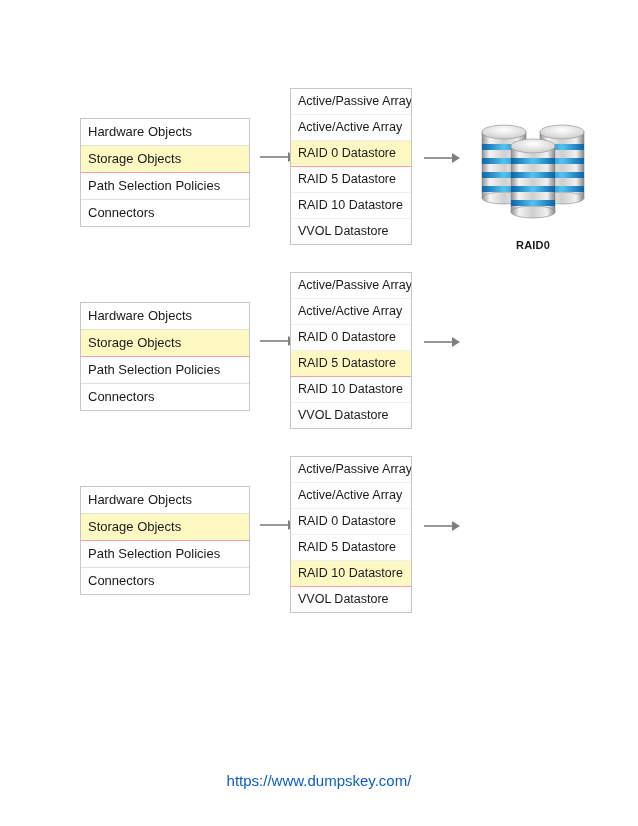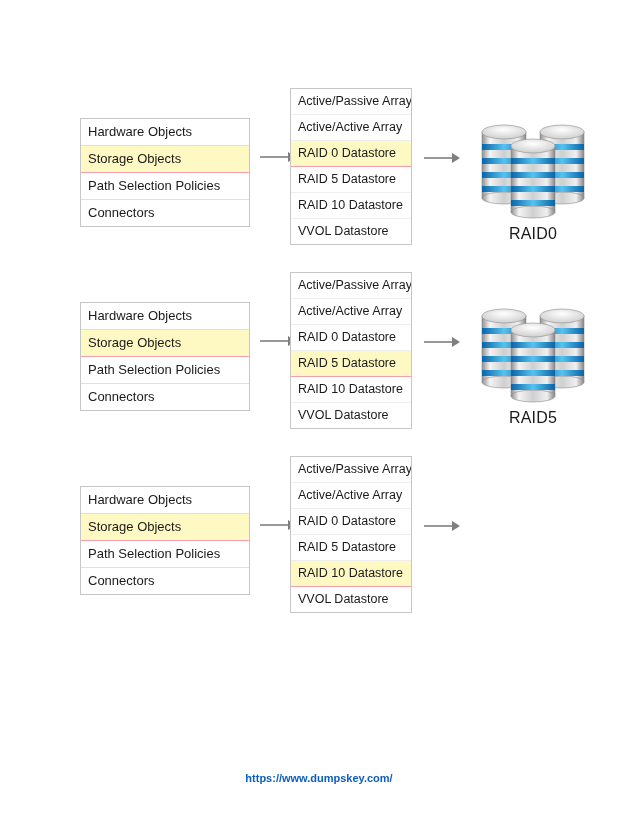--- a/index.html
+++ b/index.html
@@ -12,23 +12,23 @@
   .box{position:absolute;background:#fff;border:1px solid #c6c6c6;box-sizing:border-box}
   .leftbox{left:80px;top:30px;width:170px}
   .midbox{left:290px;top:0;width:122px}
   .item{height:26px;line-height:26px;padding-left:7px;font-size:13px;
         border-bottom:1px solid #e0e0e0;white-space:nowrap;overflow:hidden}
   .item:last-child{border-bottom:none}
   .item-m{height:25px;line-height:25px;font-size:12.5px;border-bottom:1px solid #eeeeee}
   .hl{background:#fef9c3;border-bottom-color:#f49fab}
   .arrow{position:absolute}
   .disks{position:absolute;left:478px;top:36px;width:110px;text-align:center}
-  .raidlabel{font-weight:normal;font-size:16px;margin-top:1px;letter-spacing:.2px}
+  .raidlabel{font-weight:bold;font-size:11px;margin-top:15px;letter-spacing:.2px}
   .footer-link{position:absolute;left:0;top:772px;width:638px;text-align:center;
-        font-size:11px;font-weight:bold;color:#0b5fc0;text-decoration:none;cursor:pointer}
+        font-size:15px;font-weight:normal;color:#0b5fc0;text-decoration:none;cursor:pointer}
 </style>
 </head>
 <body>
 
 <svg width="0" height="0" style="position:absolute" aria-hidden="true">
   <defs>
     <linearGradient id="gMetal" x1="0" y1="0" x2="1" y2="0">
       <stop offset="0" stop-color="#8f8f8f"></stop>
       <stop offset="0.18" stop-color="#f4f4f4"></stop>
       <stop offset="0.5" stop-color="#cfcfcf"></stop>
@@ -105,28 +105,20 @@
     <div class="item item-m">Active/Active Array</div>
     <div class="item item-m">RAID 0 Datastore</div>
     <div class="item item-m hl">RAID 5 Datastore</div>
     <div class="item item-m">RAID 10 Datastore</div>
     <div class="item item-m">VVOL Datastore</div>
   </div>
   <svg class="arrow" style="left:424px;top:64px" width="36" height="12">
     <line x1="0" y1="6" x2="28" y2="6" stroke="#7f7f7f" stroke-width="1.6"></line>
     <polygon points="28,1 36,6 28,11" fill="#7f7f7f"></polygon>
   </svg>
-  <div class="disks">
-    <svg width="110" height="96" viewBox="0 0 110 96">
-      <use href="#diskStack" x="4" y="0"></use>
-      <use href="#diskStack" x="62" y="0"></use>
-      <use href="#diskStack" x="33" y="14"></use>
-    </svg>
-    <div class="raidlabel">RAID5</div>
-  </div>
 </section>
 
 <section class="row row3">
   <div class="box leftbox">
     <div class="item">Hardware Objects</div>
     <div class="item hl">Storage Objects</div>
     <div class="item">Path Selection Policies</div>
     <div class="item">Connectors</div>
   </div>
   <svg class="arrow" style="left:260px;top:63px" width="36" height="12">

